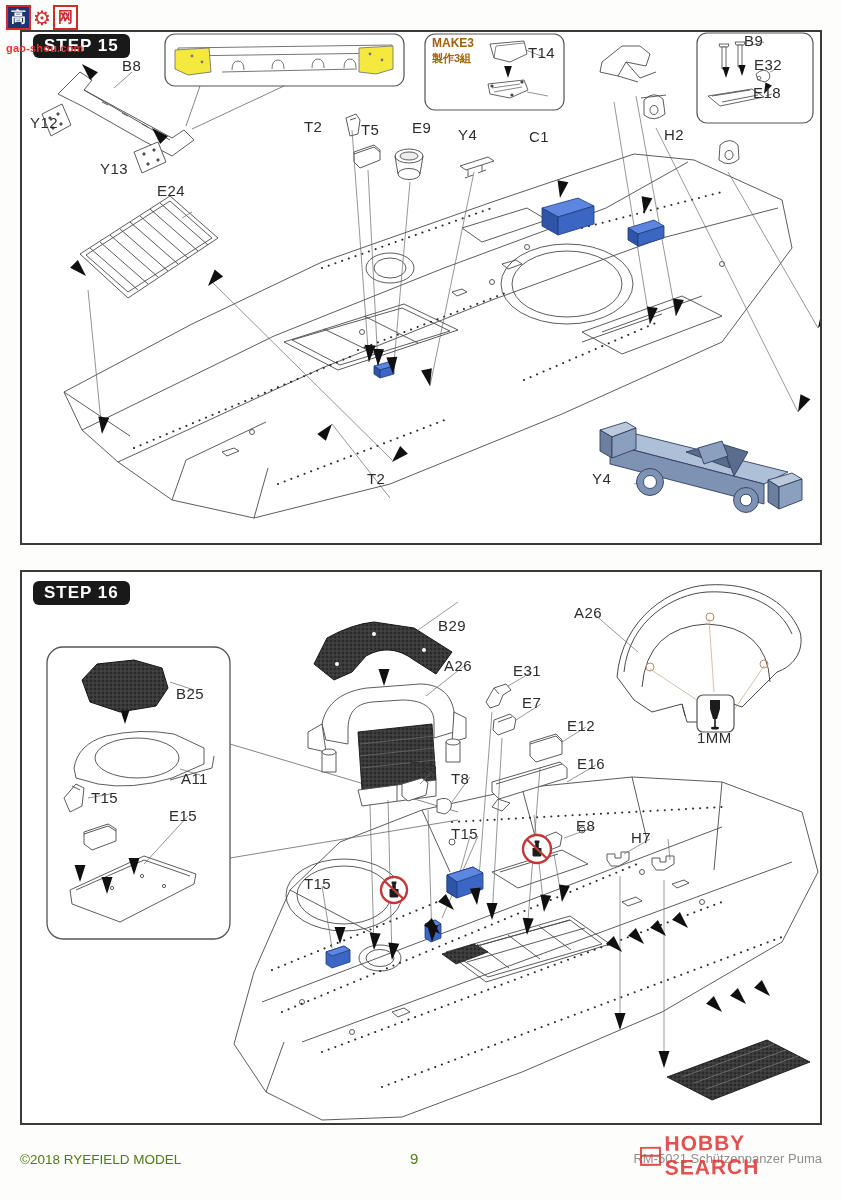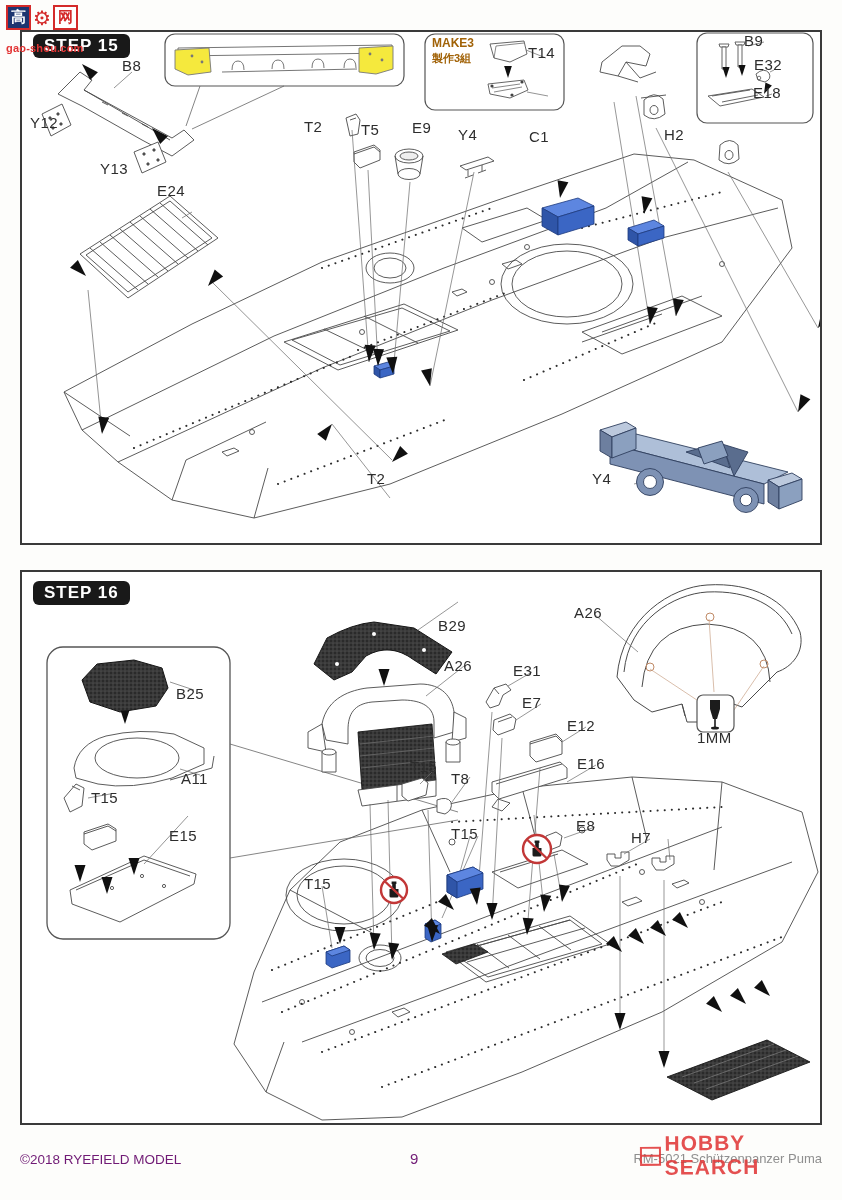--- a/index.html
+++ b/index.html
@@ -4,21 +4,21 @@
 <style>
   html,body{margin:0;padding:0;background:#e8e8e8;}
   .page{position:relative;width:842px;height:1200px;background:#fdfdfb;overflow:hidden;
         font-family:"Liberation Sans",sans-serif;margin:0 auto;}
   .panel{position:absolute;border:2px solid #3a3a3a;background:#fff;}
   .step-badge{position:absolute;background:#191919;color:#fff;font-weight:bold;
         font-size:17px;padding:2px 11px;border-radius:6px;letter-spacing:1px;z-index:5;}
   .plabel{position:absolute;font-size:15px;color:#2d2d2d;letter-spacing:.4px;white-space:nowrap;z-index:4;}
   .small-note{position:absolute;font-weight:bold;color:#a16207;white-space:nowrap;z-index:4;}
   .art{position:absolute;left:0;top:0;z-index:1;}
-  .footer-text{position:absolute;color:#701a75;font-size:13.5px;}
+  .footer-text{position:absolute;color:#4d7c0f;font-size:13.5px;}
   .kit-text{position:absolute;color:#8f8f8f;font-size:13px;text-align:right;width:210px;}
   .hobby-mark{position:absolute;color:rgba(224,56,56,.88);font-weight:bold;font-size:21px;
         letter-spacing:1px;z-index:6;display:flex;align-items:center;gap:4px;transform:rotate(-.5deg);}
   .hobby-icon{width:17px;height:15px;border:2px solid rgba(224,56,56,.88);display:inline-block;
         background:linear-gradient(rgba(224,56,56,.88),rgba(224,56,56,.88)) center/100% 2px no-repeat;}
   .gs-logo{position:absolute;left:6px;top:5px;z-index:7;width:90px;}
   .gs-row{display:flex;align-items:center;gap:2px;}
   .gs-box1{width:21px;height:21px;background:#1d3570;color:#fff;border:2px solid #d42a2a;
         font-size:15px;font-weight:bold;display:flex;align-items:center;justify-content:center;}
   .gs-gear{color:#d42a2a;font-size:20px;line-height:20px;}
@@ -447,21 +447,21 @@
   <span class="plabel" style="left:577px;top:755px;">E16</span>
   <span class="plabel" style="left:576px;top:817px;">E8</span>
   <span class="plabel" style="left:631px;top:829px;">H7</span>
   <span class="plabel" style="left:410px;top:758px;">T15</span>
   <span class="plabel" style="left:451px;top:770px;">T8</span>
   <span class="plabel" style="left:451px;top:825px;">T15</span>
   <span class="plabel" style="left:304px;top:875px;">T15</span>
   <span class="plabel" style="left:176px;top:685px;">B25</span>
   <span class="plabel" style="left:181px;top:770px;">A11</span>
   <span class="plabel" style="left:91px;top:789px;">T15</span>
-  <span class="plabel" style="left:169px;top:807px;margin-top:20px;">E15</span>
+  <span class="plabel" style="left:169px;top:807px;">E15</span>
   <span class="plabel" style="left:688px;top:729px;margin-left:9px;">1MM</span>
 
   <div class="footer-text" style="left:20px;top:1152px;">©2018 RYEFIELD MODEL</div>
   <div class="footer-text" style="left:410px;top:1150px;font-size:15px;">9</div>
   <div class="kit-text" style="left:612px;top:1151px;">RM-5021 Schützenpanzer Puma</div>
   <div class="hobby-mark" style="left:640px;top:1131px;">
     <span class="hobby-icon"></span>
     <span>HOBBY SEARCH</span>
   </div>
 

